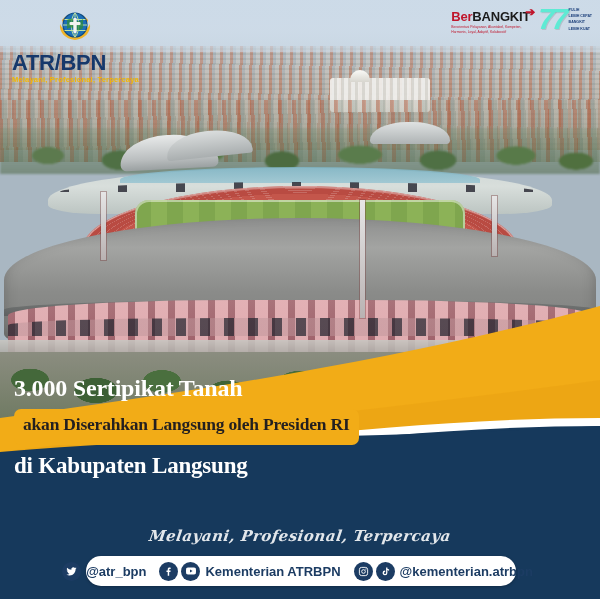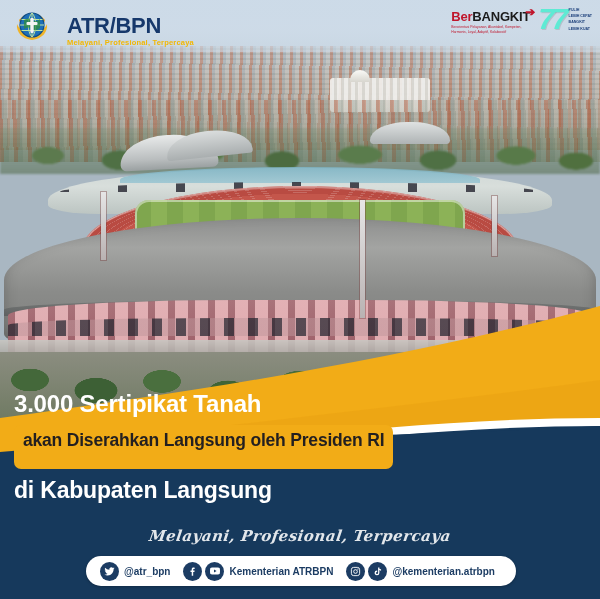--- a/index.html
+++ b/index.html
@@ -184,21 +184,21 @@
     filter: blur(.5px); opacity:.9;
   }
 
   
   .hdr-haze {
     position:absolute; left:0; top:0; width:600px; height:52px;
     background: linear-gradient(rgba(205,219,232,.92), rgba(205,219,232,.55));
   }
   .brand {
     position:absolute; left:12px; top:6px;
-    display:flex; align-items:flex-end; gap:15px;
+    display:flex; align-items:center; gap:6px;flex-direction:column;
   }
   .emblem {
     position:relative; width:40px; height:40px; flex:none;
   }
   .brand-txt { line-height:1; }
   .brand-main {
     font-size:22px; font-weight:bold; color:#16386b; letter-spacing:-.3px;
   }
   .brand-sub {
     font-size:7.5px; font-weight:bold; color:#f2b705; letter-spacing:.2px;
@@ -232,31 +232,31 @@
   
   .swoosh { position:absolute; left:0; top:300px; width:600px; height:180px; }
 
   .navy-panel {
     position:absolute; left:0; top:0; width:600px; height:599px;
     pointer-events:none;
   }
 
   
   .headline {
-    position:absolute; left:14px; top:390px; width:470px; z-index:5;
+    position:absolute; left:14px; top:375px; width:470px; z-index:5;font-family:Liberation Serif, serif;
   }
   .h-line1 {
     font-size:24px; font-weight:bold; color:#ffffff; letter-spacing:-.2px;
     margin-bottom:7px;
   }
   .h-line2 {
     display:inline-block;
     background:#f2ac17; color:#231f20;
     font-size:17.5px; font-weight:bold; letter-spacing:-.2px;
-    padding:5px 9px 18px; border-radius:7px;
+    padding:5px 9px 10px; border-radius:7px;
     margin-bottom:8px;
   }
   .h-line3 {
     font-size:23px; font-weight:bold; color:#ffffff; letter-spacing:-.2px;
   }
 
   
   .tagline {
     position:absolute; left:0; top:527px; width:600px; text-align:center;
     font-family:"DejaVu Serif", serif; font-style:italic; font-weight:bold;
@@ -270,21 +270,21 @@
     box-shadow:0 1px 3px rgba(0,0,0,.25);
   }
   .si {
     width:19px; height:19px; border-radius:50%;
     background:#1c3c63; color:#ffffff;
     display:flex; align-items:center; justify-content:center;
     flex:none;
   }
   .si svg { display:block; }
   .sh {
-    font-size:10px; font-weight:bold; color:#1c3c63; white-space:nowrap;
+    font-size:13px; font-weight:bold; color:#1c3c63; white-space:nowrap;
     margin-right:7px; margin-left:2px;
   }
   .sgrp { display:flex; align-items:center; gap:3px; }
 </style>
 </head>
 <body>
 
 <div id="poster">
 
   <div class="photo">

